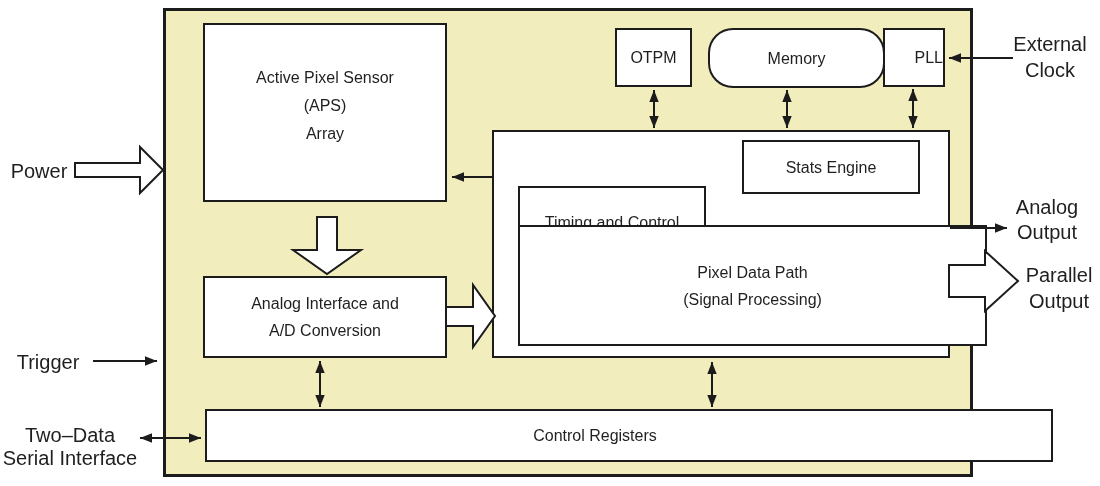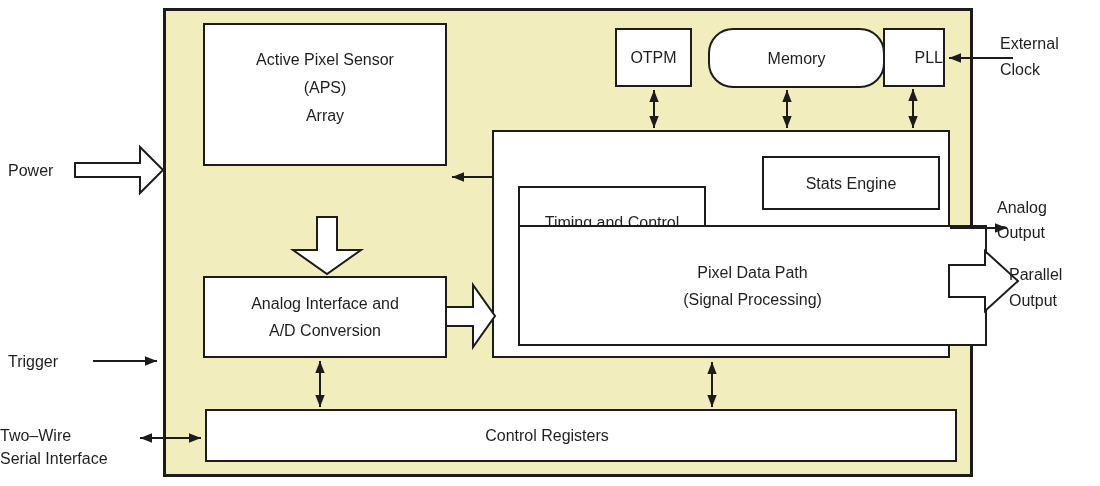--- a/index.html
+++ b/index.html
@@ -25,35 +25,35 @@
     box-sizing:border-box;
     display:flex;
     flex-direction:column;
     align-items:center;
     justify-content:center;
     text-align:center;
     font-size:16px;
     line-height:27px;
     z-index:2;
   }
-  .b-aps       {left:203px;top:23px;width:244px;height:143px;line-height:28px;padding-bottom:14px;}
+  .b-aps       {left:203px;top:23px;width:244px;height:179px;line-height:28px;padding-bottom:14px;}
   .b-otpm      {left:615px;top:28px;width:77px;height:59px;}
   .b-memory    {left:708px;top:28px;width:177px;height:60px;border-radius:25px;}
   .b-pll       {left:883px;top:28px;width:62px;height:59px;align-items:flex-end;}
   .b-digital   {left:492px;top:130px;width:458px;height:228px;border-width:2.5px;z-index:1;}
   .b-timing    {left:518px;top:138px;width:188px;height:72px;margin-top:48px;}
-  .b-stats     {left:762px;top:140px;width:178px;height:54px;margin-top:16px;}
+  .b-stats     {left:742px;top:140px;width:178px;height:54px;}
   .b-pdp       {left:518px;top:225px;width:469px;height:121px;}
   .b-analog    {left:203px;top:276px;width:244px;height:82px;}
-  .b-creg      {left:205px;top:409px;width:752px;height:53px;padding-right:68px;}
+  .b-creg      {left:205px;top:409px;width:848px;height:53px;padding-right:68px;}
   .ext-label{
     position:absolute;
-    font-size:16px;
+    font-size:20px;
     line-height:26px;
-    text-align:left;
+    text-align:center;
     z-index:6;
     white-space:nowrap;
   }
   .l-power   {left:8px;  top:158px;width:62px;}
   .l-trigger {left:8px;  top:349px;width:80px;}
   .l-twowire {left:0px;  top:424px;width:140px;line-height:23px;}
   .l-extclk  {left:1000px;top:31px; width:100px;}
   .l-serial  {left:997px; top:195px;width:100px;line-height:25px;}
   .l-parallel{left:1009px;top:262px;width:100px;}
   svg.arrows{
@@ -108,21 +108,21 @@
     <div>A/D Conversion</div>
   </div>
 
   <div class="block b-creg">
     <div>Control Registers</div>
   </div>
 
   <div class="ext-label l-power">Power</div>
   <div class="ext-label l-trigger">Trigger</div>
   <div class="ext-label l-twowire">
-    <div>Two–Wire</div>
+    <div>Two–Data</div>
     <div>Serial Interface</div>
   </div>
   <div class="ext-label l-extclk">
     <div>External</div>
     <div>Clock</div>
   </div>
   <div class="ext-label l-serial">
     <div>Analog</div>
     <div>Output</div>
   </div>

